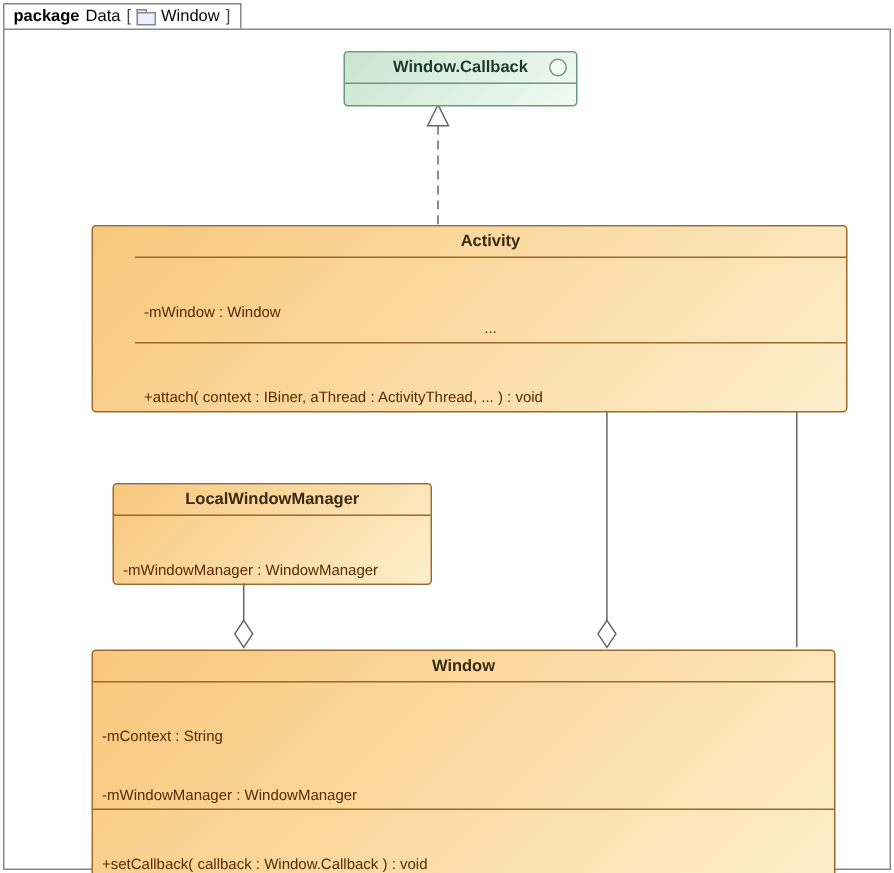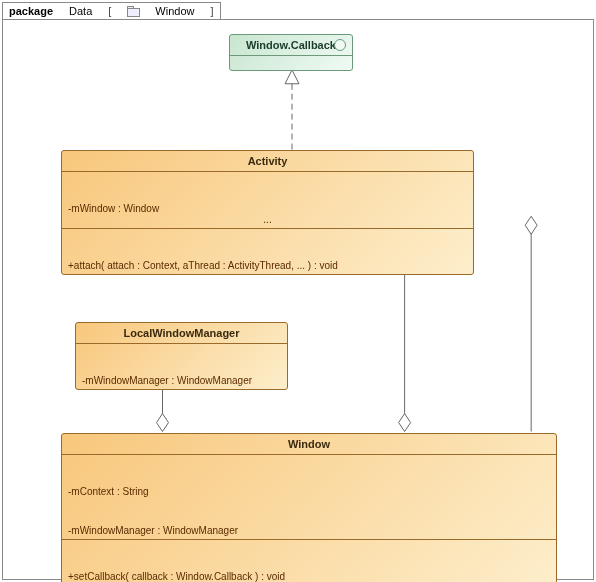--- a/index.html
+++ b/index.html
@@ -16,21 +16,21 @@
     position: absolute;
     top: 2px;
     left: 2px;
     border: 1px solid #888;
     border-bottom: none;
     background: #fff;
     padding: 2px 6px;
     font-size: 11px;
     display: flex;
     align-items: center;
-    gap: 16px;
+    gap: 4px;
   }
   .package-tab .bold { font-weight: bold; }
   .package-tab .brk { color: #444; }
   .pkg-icon {
     display: inline-flex;
     width: 12px;
     height: 10px;
     position: relative;
   }
   .pkg-icon::before {
@@ -133,38 +133,38 @@
     <line x1="530" y1="413" x2="530" y2="210" stroke="#666" stroke-width="1"></line>
     <polygon points="530,197 524,206 530,215 536,206" fill="#fff" stroke="#666" stroke-width="1"></polygon>
 
     <line x1="403" y1="198" x2="403" y2="400" stroke="#666" stroke-width="1"></line>
     <polygon points="403,413 397,404 403,395 409,404" fill="#fff" stroke="#666" stroke-width="1"></polygon>
 
     <line x1="160" y1="342" x2="160" y2="400" stroke="#666" stroke-width="1"></line>
     <polygon points="160,413 154,404 160,395 166,404" fill="#fff" stroke="#666" stroke-width="1"></polygon>
   </svg>
 
-  <div class="uml-class green" style="left:226px; top:14px; width:124px;">
+  <div class="uml-class green" style="left:226px; top:14px; width:156px;">
     <div class="class-title">
       <span>Window.Callback</span>
       <span class="iface-circle"></span>
     </div>
     <div class="class-section empty"></div>
   </div>
 
-  <div class="uml-class" style="left:58px; top:130px; width:413px;">
+  <div class="uml-class" style="left:58px; top:130px; width:504px;padding-left:28px;">
     <div class="class-title">
       <span>Activity</span>
     </div>
     <div class="class-section">
       <div class="row">-mWindow : Window</div>
       <div class="ellips">...</div>
     </div>
     <div class="class-section">
-      <div class="row">+attach( attach : Context, aThread : ActivityThread, ... ) : void</div>
+      <div class="row">+attach( context : IBiner, aThread : ActivityThread, ... ) : void</div>
     </div>
   </div>
 
   <div class="uml-class" style="left:72px; top:302px; width:213px;">
     <div class="class-title">
       <span>LocalWindowManager</span>
     </div>
     <div class="class-section">
       <div class="row">-mWindowManager : WindowManager</div>
     </div>

